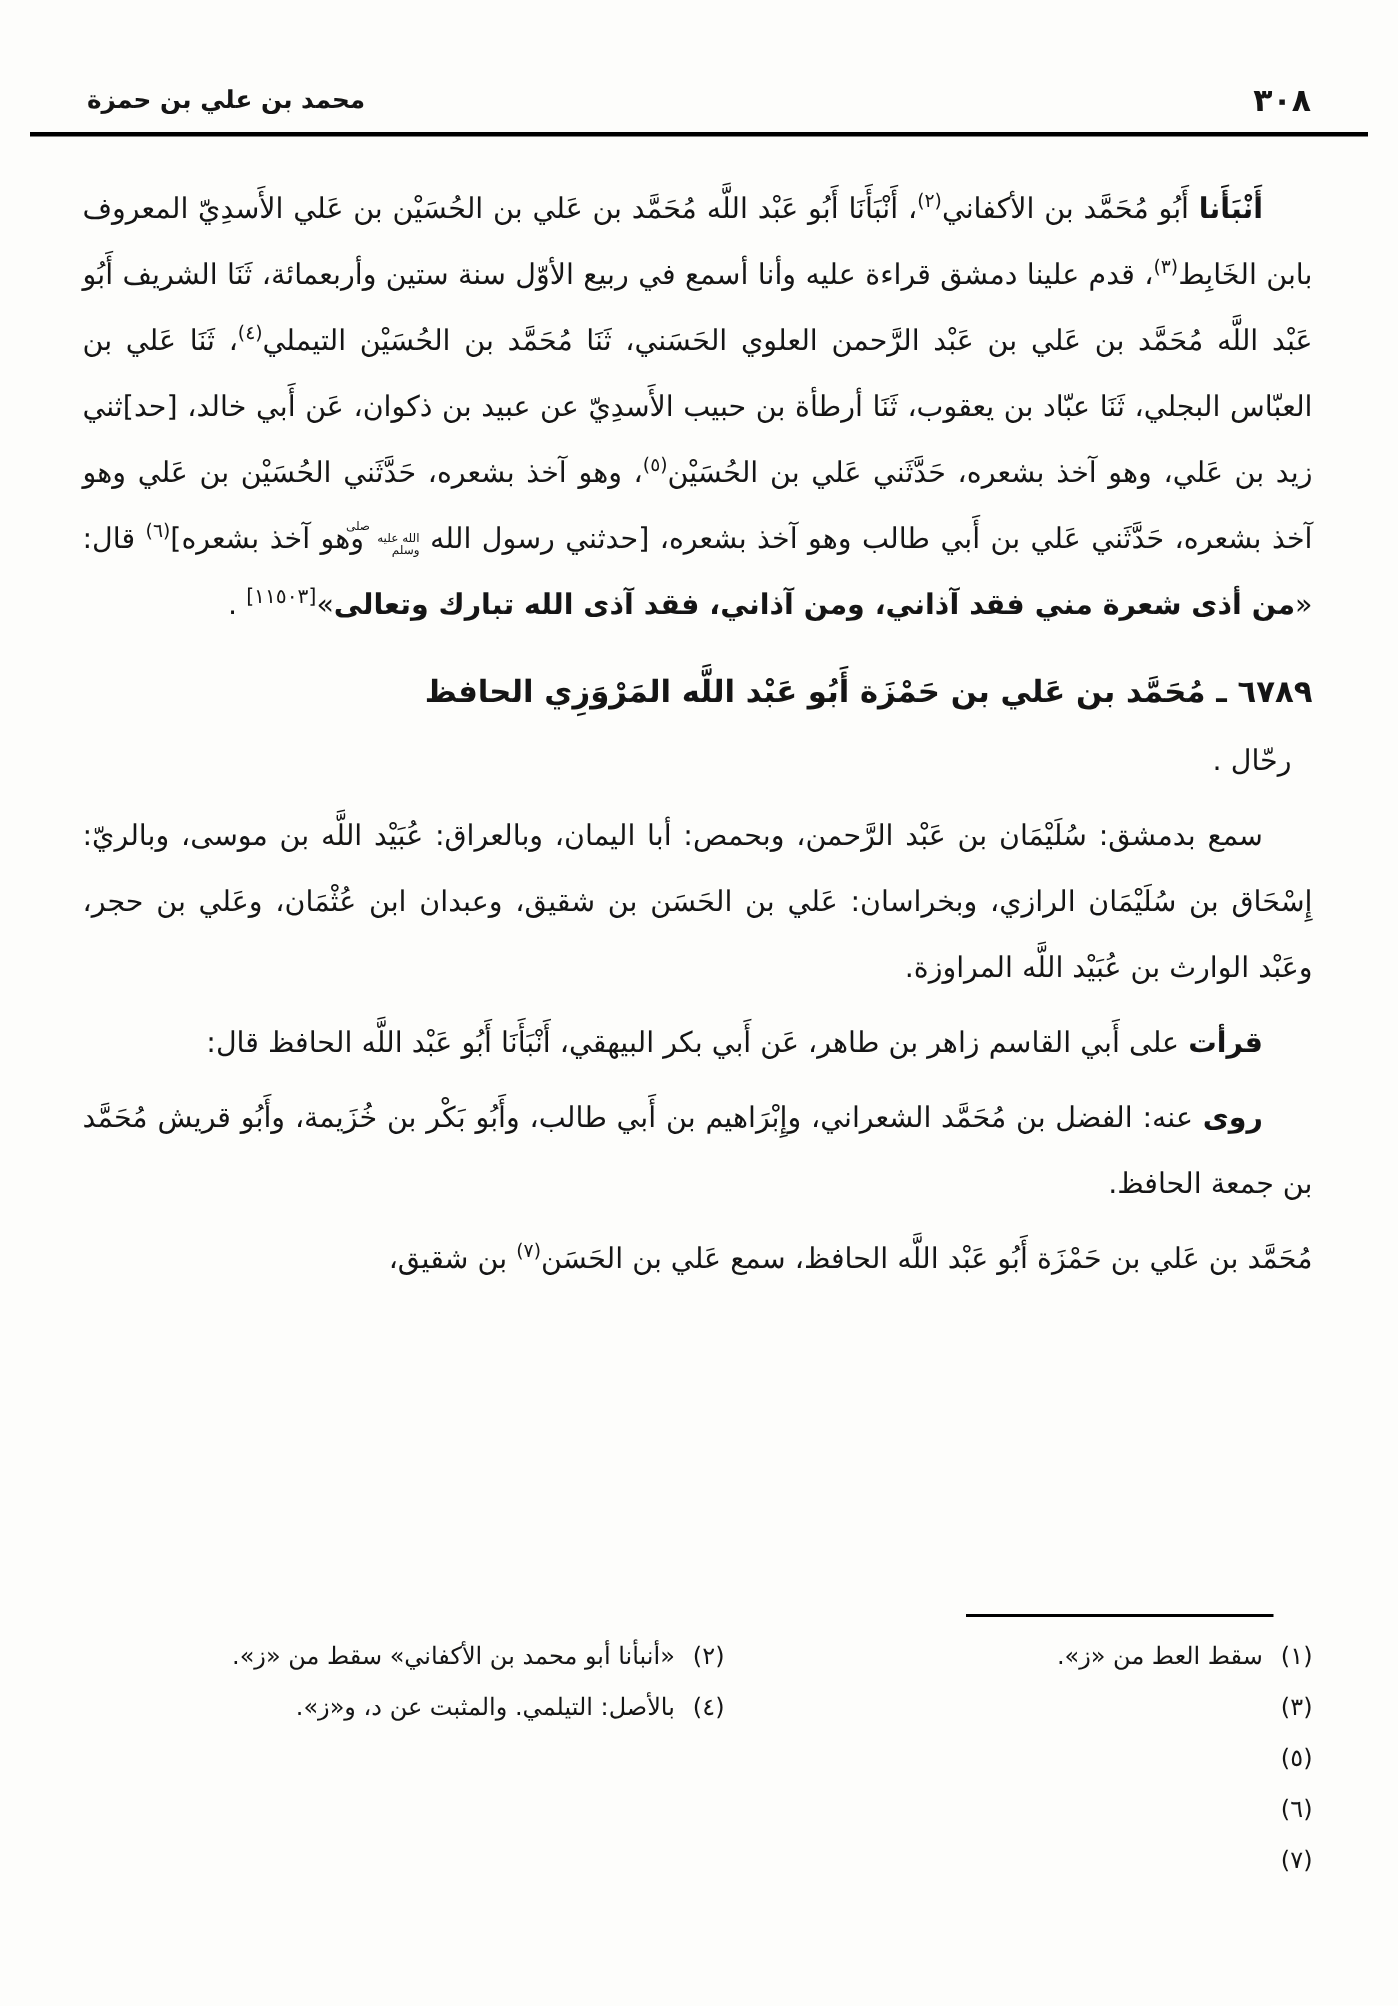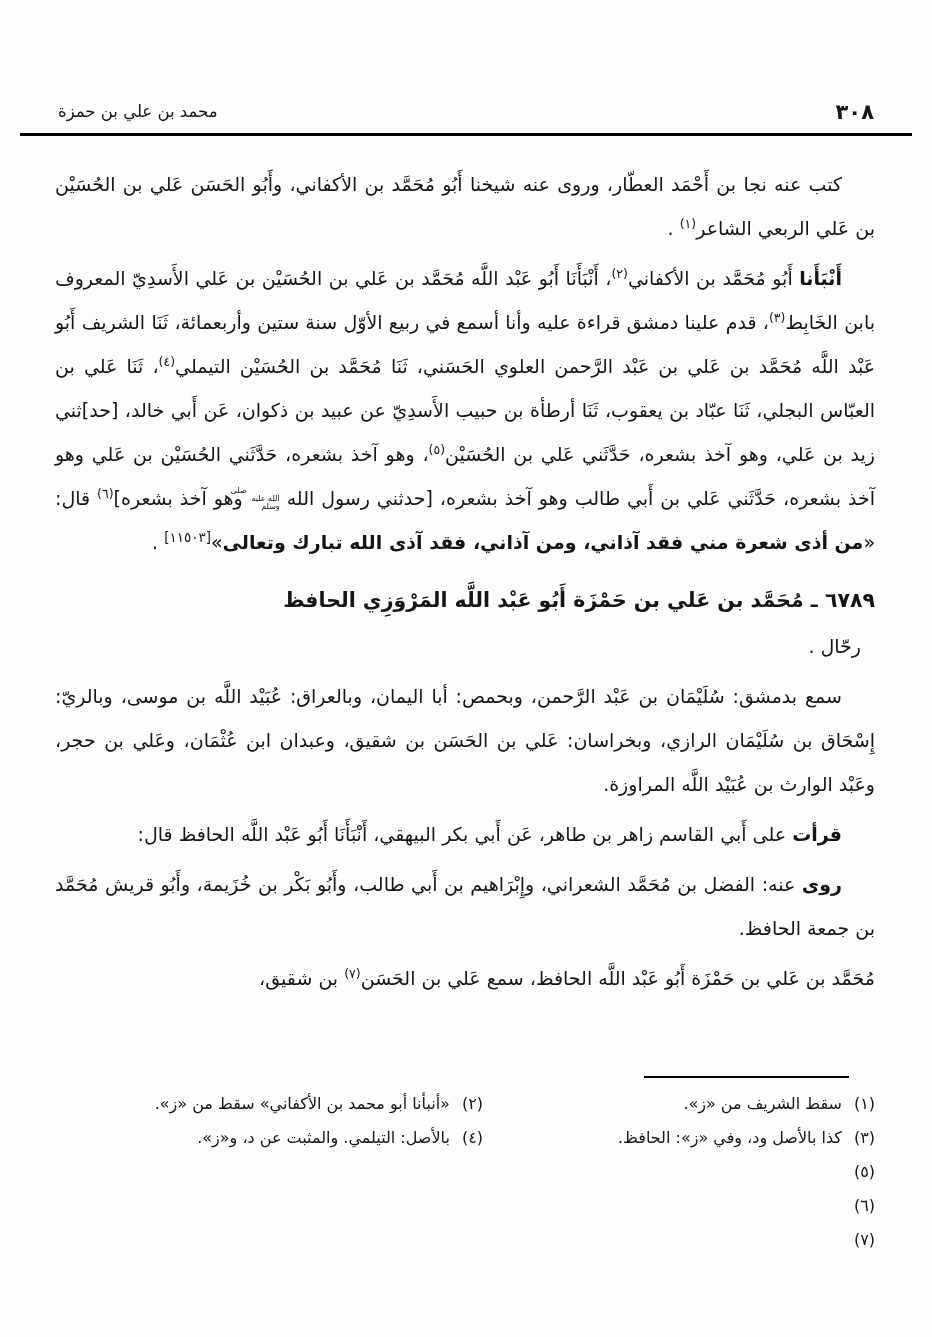--- a/index.html
+++ b/index.html
@@ -18,21 +18,21 @@
   }
   
   .hdr {
     display:flex;
     justify-content:space-between;
     align-items:flex-end;
     padding:54px 58px 0 58px;
     line-height:26px;
   }
   .hdr .pagenum { font-weight:bold; font-size:21px; letter-spacing:1px; }
-  .hdr .runtitle { font-weight:normal; font-size:16.5px;margin-top:45px; }
+  .hdr .runtitle { font-weight:bold; font-size:16.5px; }
   .hdr-rule {
     margin:8px 20px 0 20px;
     height:3px;
     background:#000;
   }
   
   .bodytext {
     padding:26px 57px 0 55px;
     font-size:19px;
     line-height:44px;
@@ -98,21 +98,20 @@
 <div class="page">
 
   <div class="hdr">
     <span class="pagenum">٣٠٨</span>
     <span class="runtitle">محمد بن علي بن حمزة</span>
   </div>
   <div class="hdr-rule"></div>
 
   <div class="bodytext">
 
-    <p class="indent"><span>كتب عنه نجا بن أَحْمَد العطّار، وروى عنه شيخنا أَبُو مُحَمَّد بن الأكفاني، وأَبُو الحَسَن عَلي بن الحُسَيْن بن عَلي الربعي الشاعر</span><sup class="fnref">(١)</sup><span> .</span></p>
 
     <p class="indent"><span class="lead">أَنْبَأَنا</span><span> أَبُو مُحَمَّد بن الأكفاني</span><sup class="fnref">(٢)</sup><span>، أَنْبَأَنَا أَبُو عَبْد اللَّه مُحَمَّد بن عَلي بن الحُسَيْن بن عَلي الأَسدِيّ المعروف بابن الخَابِط</span><sup class="fnref">(٣)</sup><span>، قدم علينا دمشق قراءة عليه وأنا أسمع في ربيع الأوّل سنة ستين وأربعمائة، ثَنَا الشريف أَبُو عَبْد اللَّه مُحَمَّد بن عَلي بن عَبْد الرَّحمن العلوي الحَسَني، ثَنَا مُحَمَّد بن الحُسَيْن التيملي</span><sup class="fnref">(٤)</sup><span>، ثَنَا عَلي بن العبّاس البجلي، ثَنَا عبّاد بن يعقوب، ثَنَا أرطأة بن حبيب الأَسدِيّ عن عبيد بن ذكوان، عَن أَبي خالد، [حد]ثني زيد بن عَلي، وهو آخذ بشعره، حَدَّثَني عَلي بن الحُسَيْن</span><sup class="fnref">(٥)</sup><span>، وهو آخذ بشعره، حَدَّثَني الحُسَيْن بن عَلي وهو آخذ بشعره، حَدَّثَني عَلي بن أَبي طالب وهو آخذ بشعره، [حدثني رسول الله </span><span class="pbuh">صلى الله عليه وسلم</span><span> وهو آخذ بشعره]</span><sup class="fnref">(٦)</sup><span> قال: «</span><span class="hadith">من أذى شعرة مني فقد آذاني، ومن آذاني، فقد آذى الله تبارك وتعالى</span><span>»</span><span class="hadithno">[١١٥٠٣]</span><span> .</span></p>
 
     <p class="entry-heading">٦٧٨٩ ـ مُحَمَّد بن عَلي بن حَمْزَة أَبُو عَبْد اللَّه المَرْوَزِي الحافظ</p>
 
     <p class="smallindent">رحّال .</p>
 
     <p class="indent">سمع بدمشق: سُلَيْمَان بن عَبْد الرَّحمن، وبحمص: أبا اليمان، وبالعراق: عُبَيْد اللَّه بن موسى، وبالريّ: إِسْحَاق بن سُلَيْمَان الرازي، وبخراسان: عَلي بن الحَسَن بن شقيق، وعبدان ابن عُثْمَان، وعَلي بن حجر، وعَبْد الوارث بن عُبَيْد اللَّه المراوزة.</p>
 
     <p class="indent"><span class="lead">قرأت</span><span> على أَبي القاسم زاهر بن طاهر، عَن أَبي بكر البيهقي، أَنْبَأَنَا أَبُو عَبْد اللَّه الحافظ قال:</span></p>
@@ -122,32 +121,31 @@
     <p class="noindent"><span>مُحَمَّد بن عَلي بن حَمْزَة أَبُو عَبْد اللَّه الحافظ، سمع عَلي بن الحَسَن</span><sup class="fnref">(٧)</sup><span> بن شقيق،</span></p>
 
   </div>
 
   <div class="footnotes">
     <div class="fn-sep"></div>
 
     <div class="fn-row">
       <div class="fn-cell r">
         <span class="fn-num">(١)</span>
-        <span class="fn-text">سقط الشريف من «ز».</span>
+        <span class="fn-text">سقط العط من «ز».</span>
       </div>
       <div class="fn-cell l">
         <span class="fn-num">(٢)</span>
         <span class="fn-text">«أنبأنا أبو محمد بن الأكفاني» سقط من «ز».</span>
       </div>
     </div>
 
     <div class="fn-row">
       <div class="fn-cell r">
         <span class="fn-num">(٣)</span>
-        <span class="fn-text">كذا بالأصل ود، وفي «ز»: الحافظ.</span>
       </div>
       <div class="fn-cell l">
         <span class="fn-num">(٤)</span>
         <span class="fn-text">بالأصل: التيلمي. والمثبت عن د، و«ز».</span>
       </div>
     </div>
 
     <div class="fn-row">
       <div class="fn-cell full">
         <span class="fn-num">(٥)</span>

